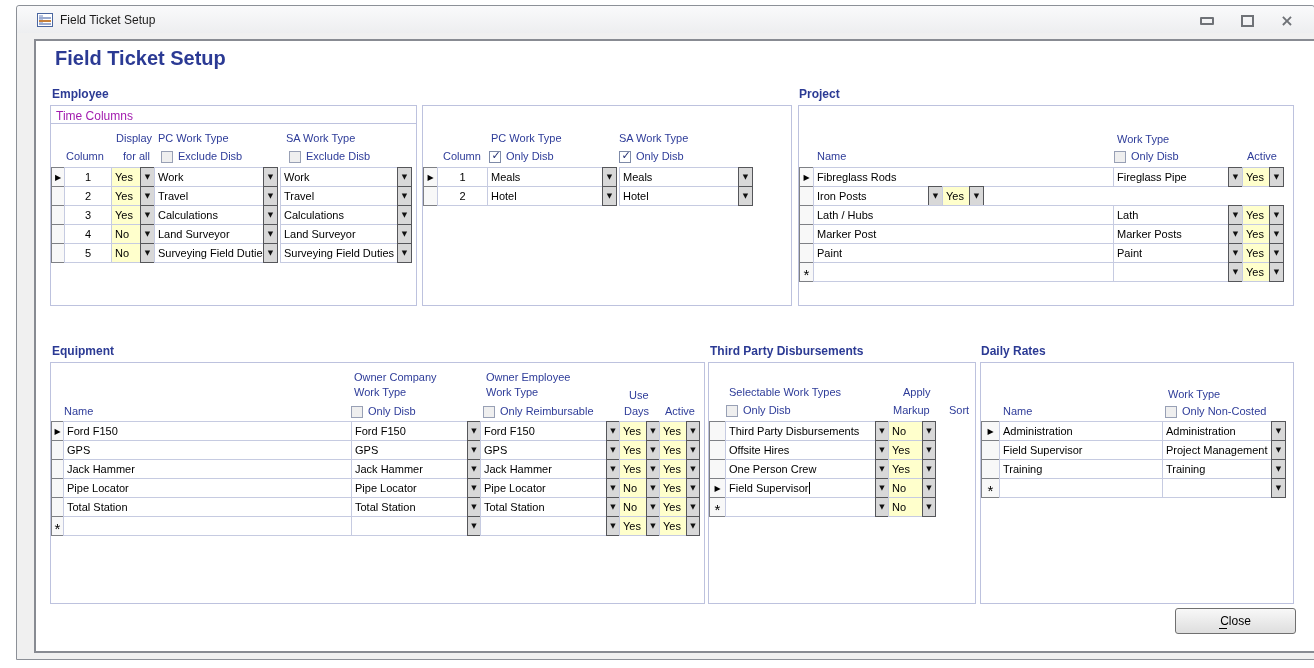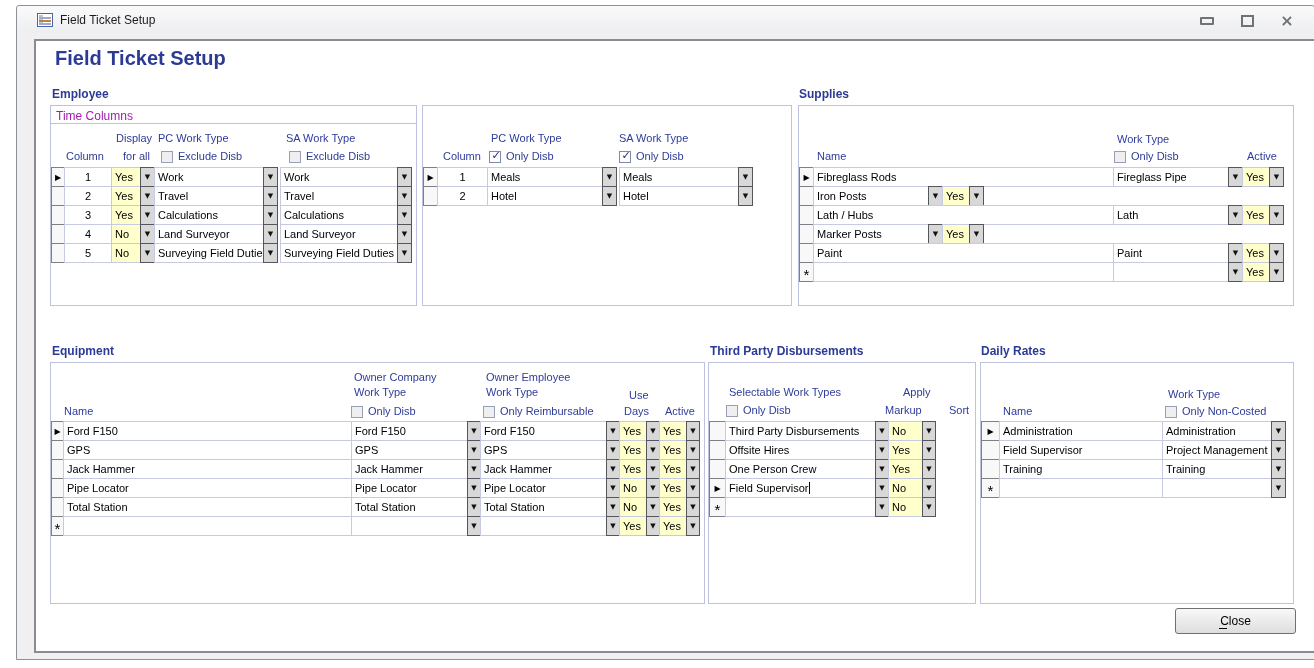--- a/index.html
+++ b/index.html
@@ -88,21 +88,21 @@
       <span class="wb">
             <span class="ic-x">×</span>
           </span>
     </span>
   </div>
 
   <div class="form">
     <div class="heading">Field Ticket Setup</div>
 
     <div class="sect-label" style="left:16px;top:46px">Employee</div>
-    <div class="sect-label" style="left:763px;top:46px">Supplies</div>
+    <div class="sect-label" style="left:763px;top:46px">Project</div>
 
     <div class="box gtime" style="left:14px;top:64px;width:367px;height:201px">
       <div class="box-label">Time Columns</div>
       <div class="hdr" style="left:65px;top:26px">Display</div>
       <div class="hdr" style="left:107px;top:26px">PC Work Type</div>
       <div class="hdr" style="left:235px;top:26px">SA Work Type</div>
       <div class="hdr" style="left:15px;top:44px">Column</div>
       <div class="hdr" style="left:72px;top:44px">for all</div>
       <span class="cb" style="left:110px;top:45px"></span>
       <div class="hdr" style="left:127px;top:44px">Exclude Disb</div>
@@ -280,20 +280,21 @@
         <span class="cbtn">
               <span>▼</span>
             </span>
         <span class="c yelc yel">Yes</span>
         <span class="cbtn">
               <span>▼</span>
             </span>
       </div>
       <div class="trow" style="left:0;top:118px">
         <span class="selc"></span>
+        <span class="c name">Marker Post</span>
         <span class="c wt">Marker Posts</span>
         <span class="cbtn">
               <span>▼</span>
             </span>
         <span class="c yelc yel">Yes</span>
         <span class="cbtn">
               <span>▼</span>
             </span>
       </div>
       <div class="trow" style="left:0;top:137px">
@@ -466,21 +467,21 @@
               <span>▼</span>
             </span>
       </div>
     </div>
 
     <div class="box gtpd" style="left:672px;top:321px;width:268px;height:242px">
       <div class="hdr" style="left:20px;top:23px">Selectable Work Types</div>
       <div class="hdr" style="left:194px;top:23px">Apply</div>
       <span class="cb" style="left:17px;top:42px"></span>
       <div class="hdr" style="left:34px;top:41px">Only Disb</div>
-      <div class="hdr" style="left:176px;top:41px">Markup</div>
+      <div class="hdr" style="left:184px;top:41px">Markup</div>
       <div class="hdr" style="left:240px;top:41px">Sort</div>
 
       <div class="trow" style="left:0;top:58px">
         <span class="selc"></span>
         <span class="c wt">Third Party Disbursements</span>
         <span class="cbtn">
               <span>▼</span>
             </span>
         <span class="c yelc yel">No</span>
         <span class="cbtn">

